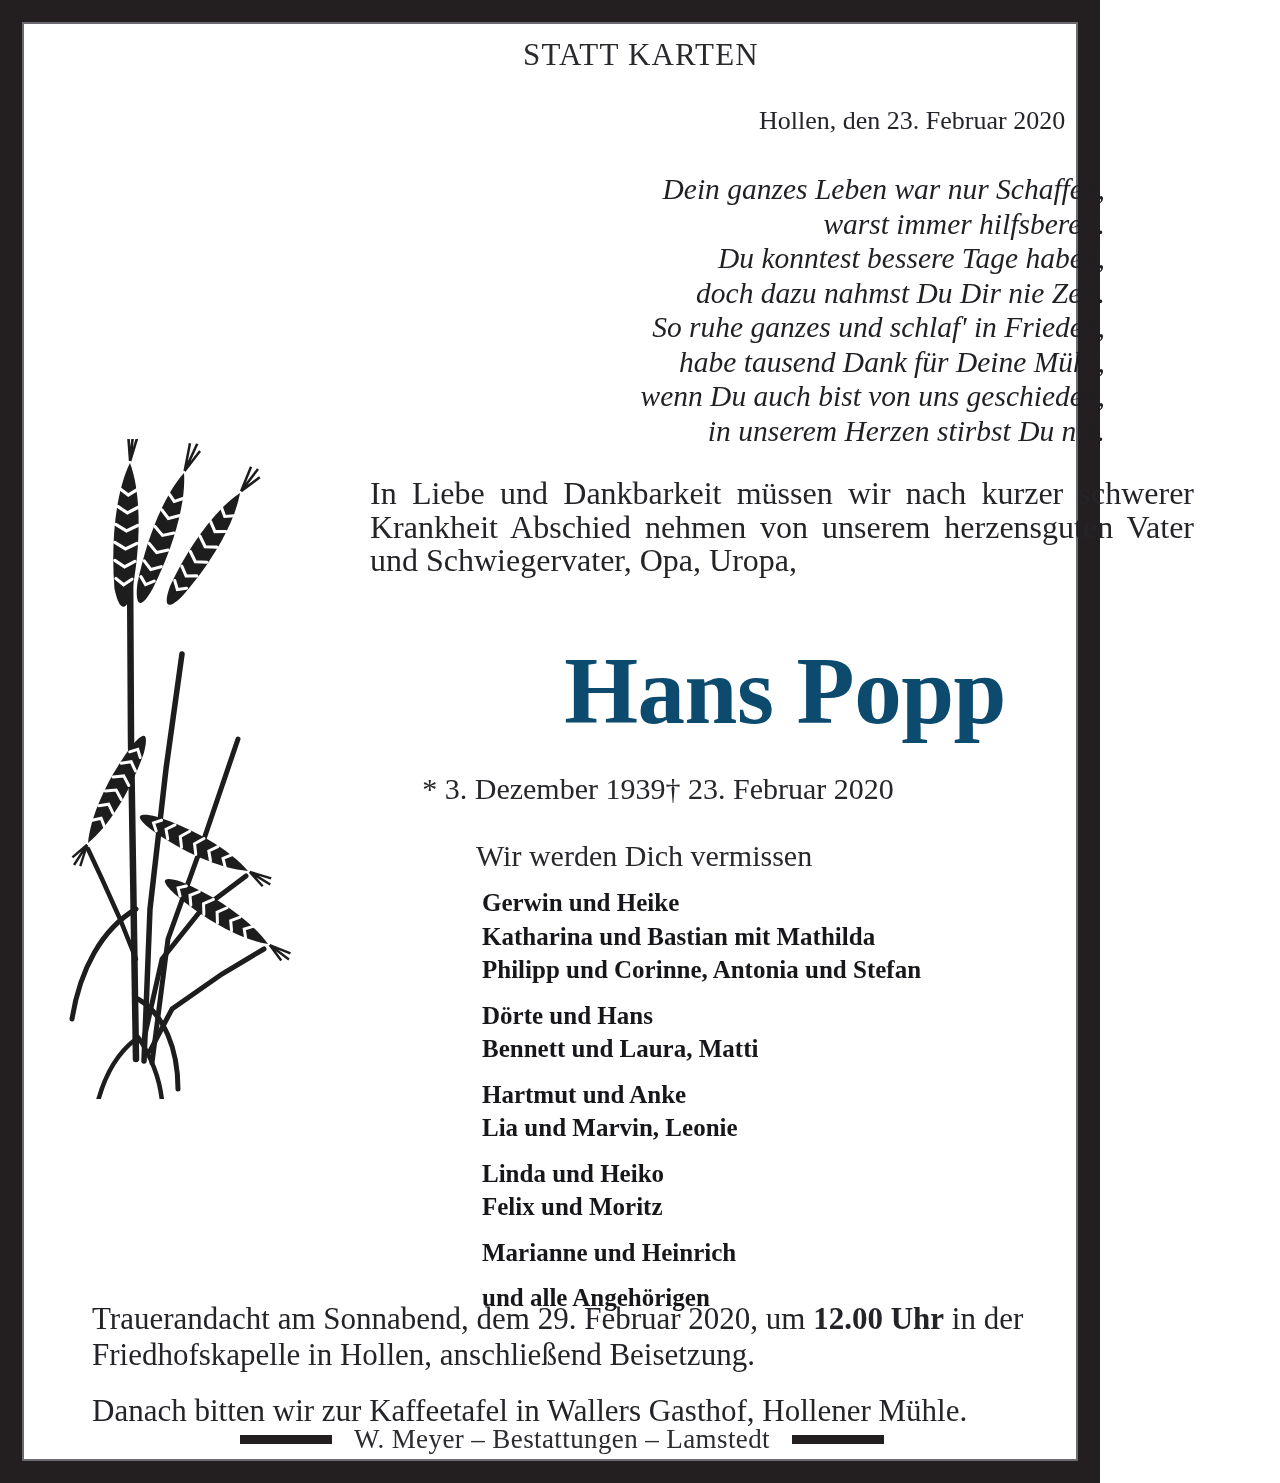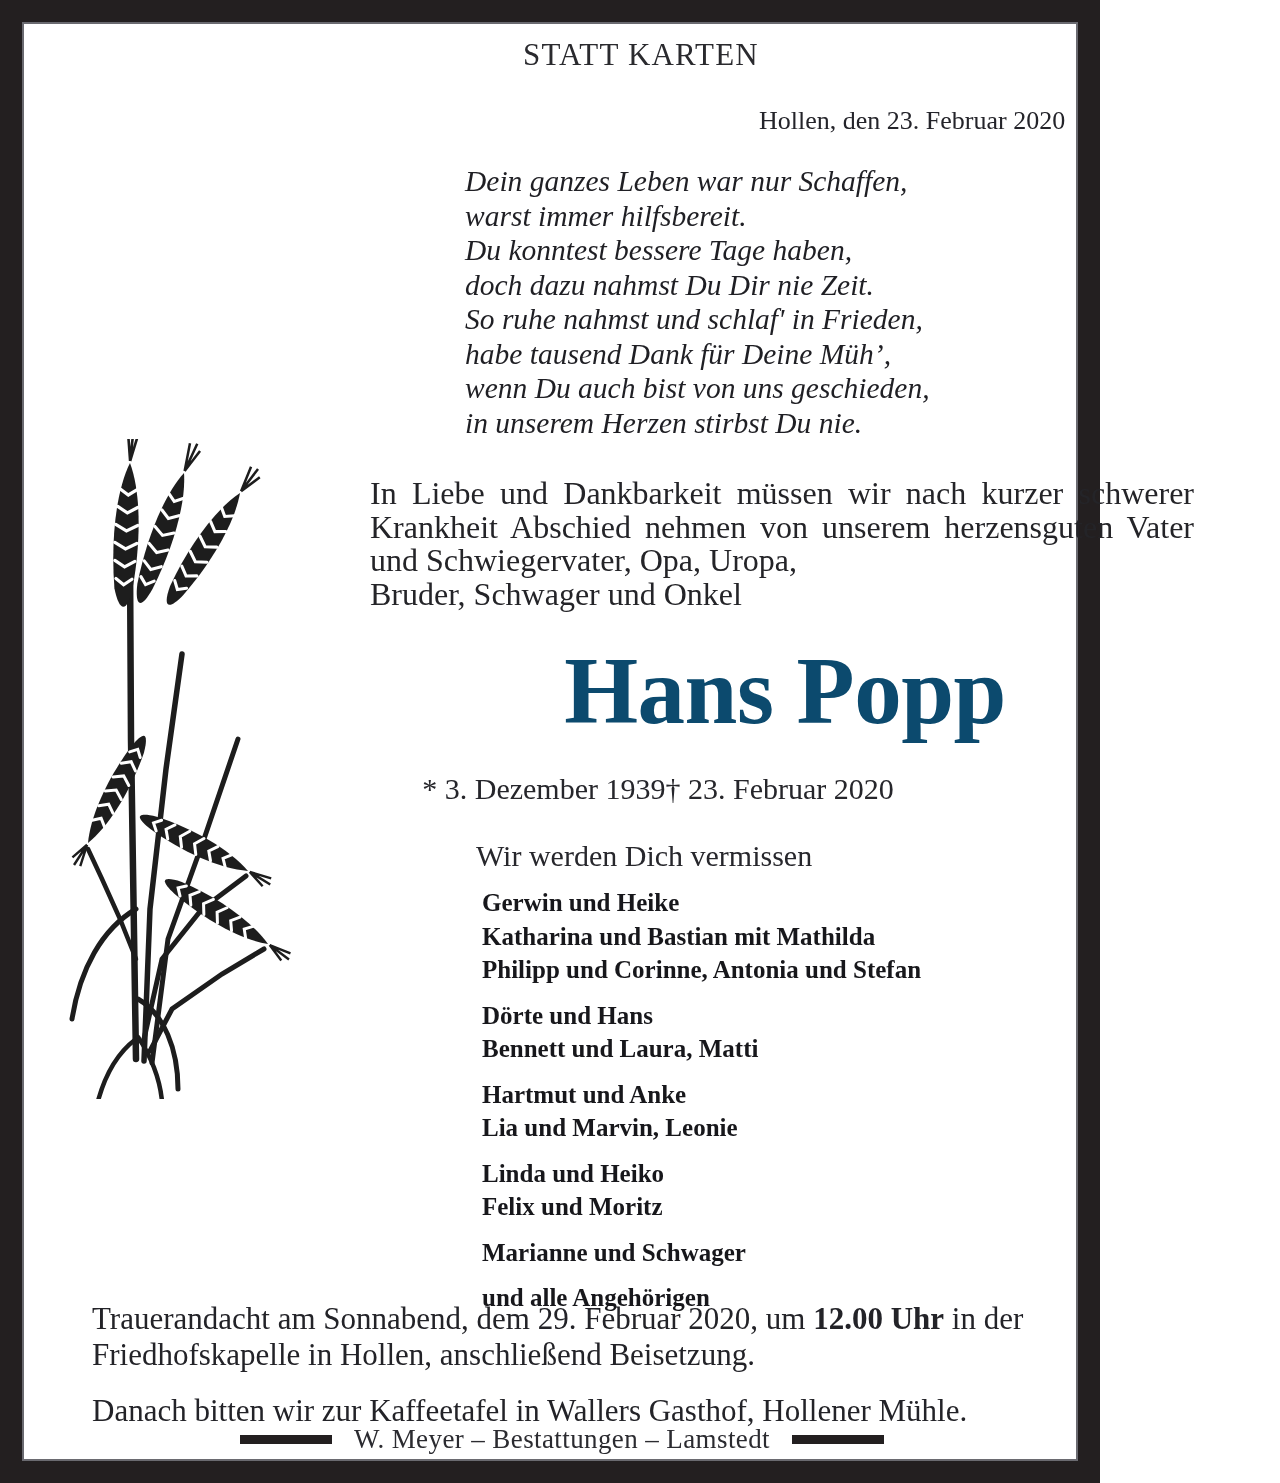--- a/index.html
+++ b/index.html
@@ -52,26 +52,27 @@
     top: 82px;
     font-size: 26px;
     color: #24242a;
     white-space: nowrap;
   }
 
   
   .poem {
     position: absolute;
     left: 441px;
-    top: 140px;
+    top: 148px;
     width: 640px;
     font-style: italic;
     font-size: 29.5px;
     line-height: 34.5px;
     color: #1f1f24;
+    text-align: right;
   }
   .poem div { white-space: nowrap; }
 
   
   .intro {
     position: absolute;
     left: 346px;
     top: 453px;
     width: 824px;
     font-size: 32px;
@@ -185,21 +186,21 @@
   <div id="inner-frame">
 
     <div class="statt-karten">STATT KARTEN</div>
     <div class="ort-datum">Hollen, den 23. Februar 2020</div>
 
     <div class="poem">
       <div>Dein ganzes Leben war nur Schaffen,</div>
       <div>warst immer hilfsbereit.</div>
       <div>Du konntest bessere Tage haben,</div>
       <div>doch dazu nahmst Du Dir nie Zeit.</div>
-      <div>So ruhe nahmst und schlaf' in Frieden,</div>
+      <div>So ruhe ganzes und schlaf' in Frieden,</div>
       <div>habe tausend Dank für Deine Müh’,</div>
       <div>wenn Du auch bist von uns geschieden,</div>
       <div>in unserem Herzen stirbst Du nie.</div>
     </div>
 
     <div class="wheat">
       <svg viewBox="0 0 270 660" xmlns="http://www.w3.org/2000/svg" aria-hidden="true">
         <g fill="#1d1d1d" stroke="#1d1d1d">
 
           <path d="M104 620 L101 430 L99 300 L98 120" stroke-width="6.5" fill="none" stroke-linecap="round"></path>
@@ -290,21 +291,20 @@
             <path d="M-8 86 L 0 92 L 8 86"></path>
             <path d="M-6 100 L 0 106 L 6 100"></path>
           </g>
           <path d="M0 -2 L -4 -24 M0 -2 L 2 -26 M0 -2 L 7 -20" stroke="#1d1d1d" stroke-width="2.4" fill="none"></path>
         </g>
       </svg>
     </div>
 
     <div class="intro">
       <span>In Liebe und Dankbarkeit müssen wir nach kurzer schwerer Krankheit Abschied nehmen von unserem herzensguten Vater und Schwiegervater, Opa, Uropa,</span>
-      <div class="last">Bruder, Schwager und Onkel</div>
     </div>
 
     <div class="deceased-name">Hans Popp</div>
     <div class="dates">
       <span>* 3. Dezember 1939</span>
       <span>† 23. Februar 2020</span>
     </div>
 
     <div class="vermissen">Wir werden Dich vermissen</div>
 
@@ -320,21 +320,21 @@
       </div>
       <div class="mourner-group">
         <div class="mourner-line">Hartmut und Anke</div>
         <div class="mourner-line">Lia und Marvin, Leonie</div>
       </div>
       <div class="mourner-group">
         <div class="mourner-line">Linda und Heiko</div>
         <div class="mourner-line">Felix und Moritz</div>
       </div>
       <div class="mourner-group">
-        <div class="mourner-line">Marianne und Schwager</div>
+        <div class="mourner-line">Marianne und Heinrich</div>
       </div>
       <div class="mourner-group">
         <div class="mourner-line">und alle Angehörigen</div>
       </div>
     </div>
 
     <div class="service">
       <div class="block1"><span>Trauerandacht am Sonnabend, dem 29. Februar 2020, um </span><b>12.00 Uhr</b><span> in der Friedhofskapelle in Hollen, anschließend Beisetzung.</span></div>
       <div class="block2">Danach bitten wir zur Kaffeetafel in Wallers Gasthof, Hollener Mühle.</div>
     </div>

